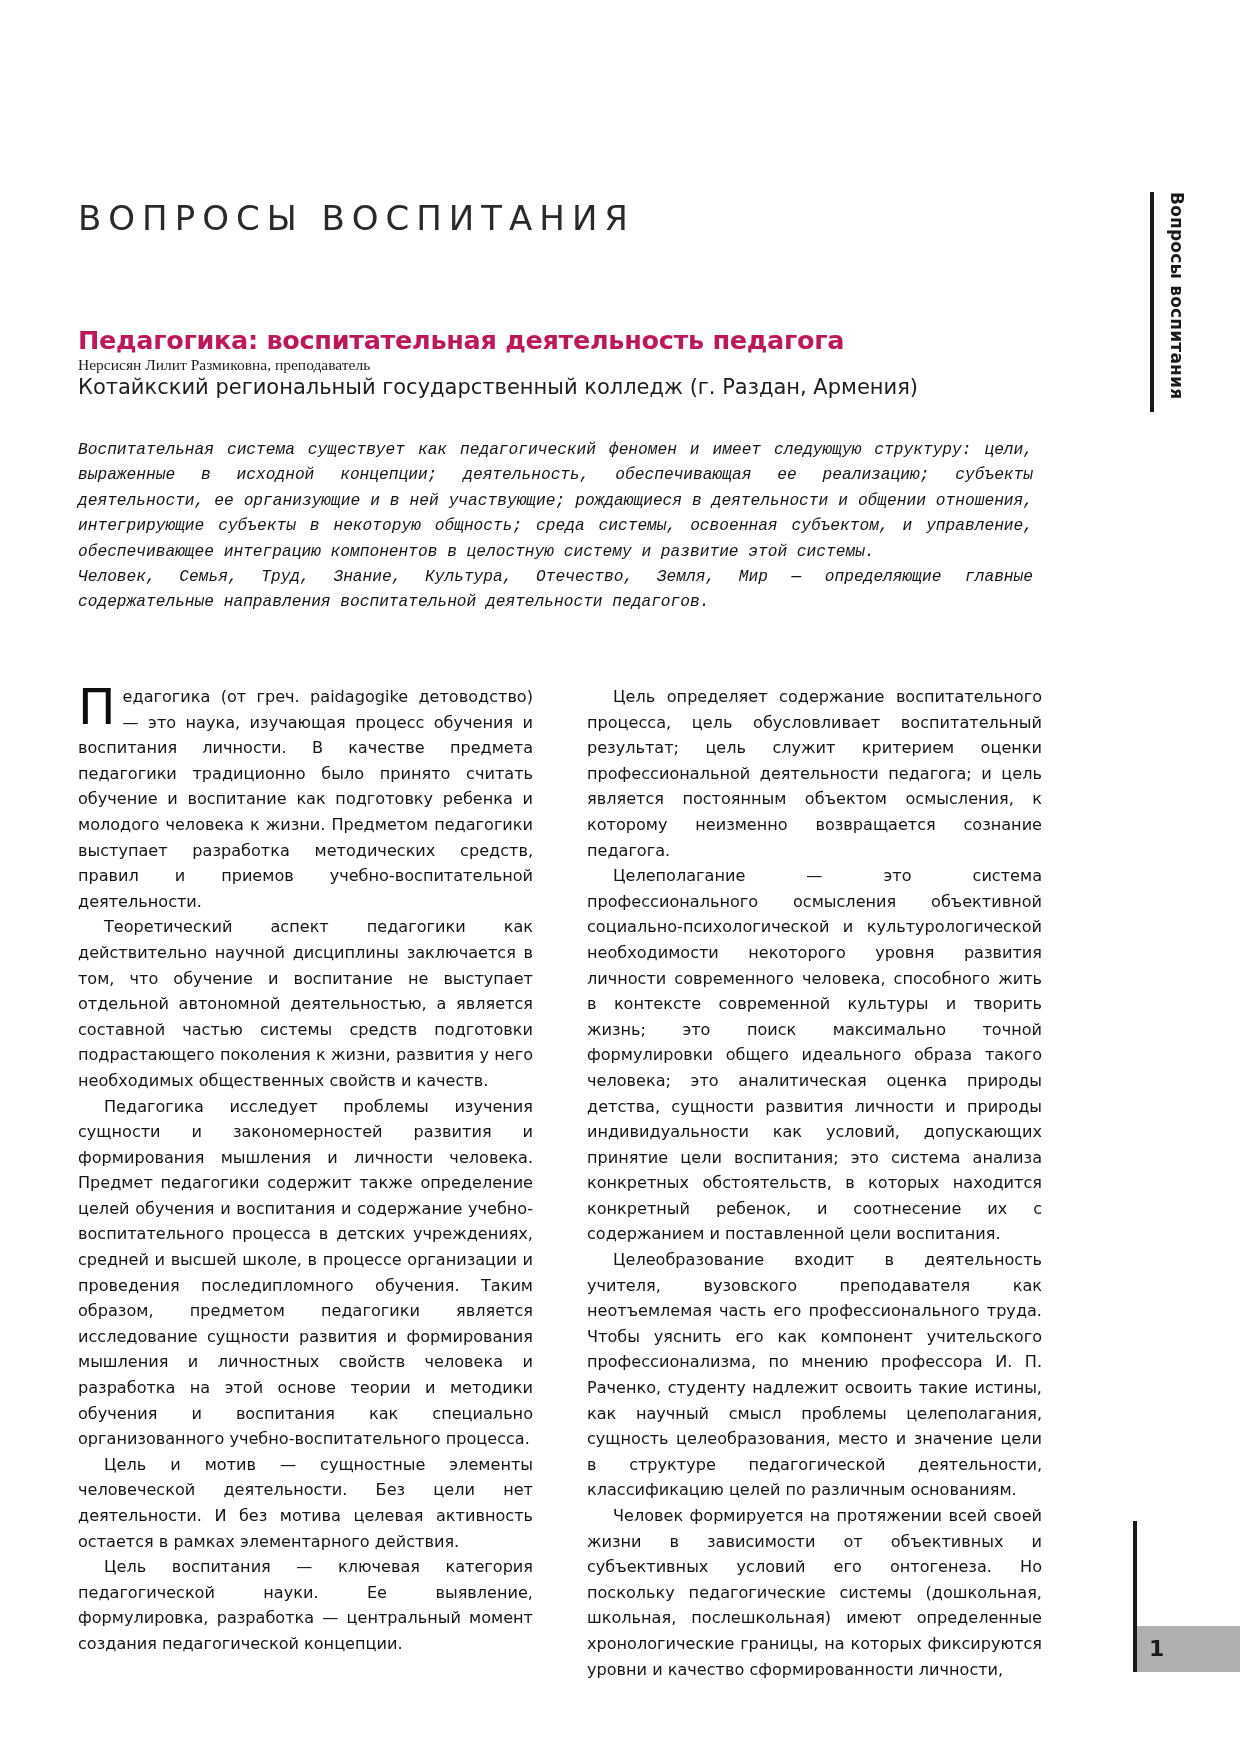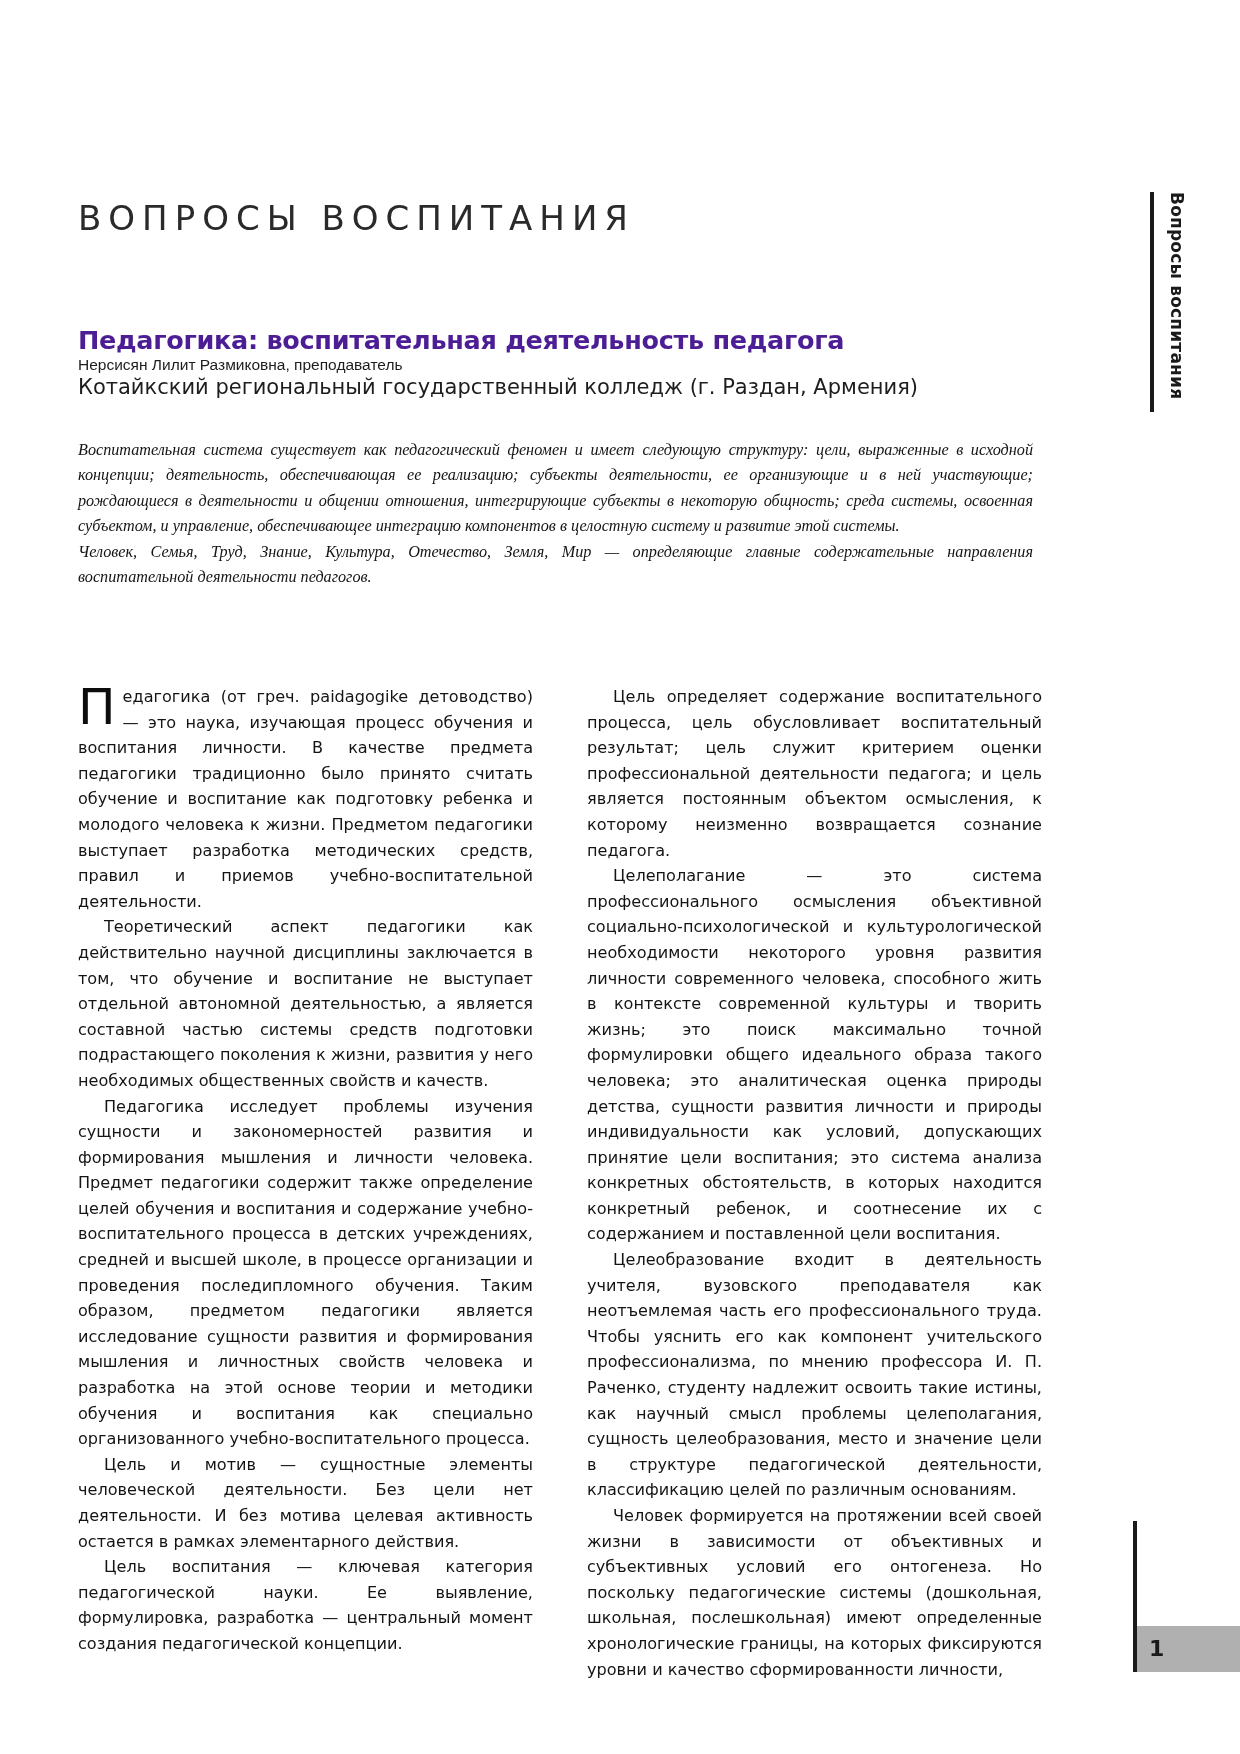--- a/index.html
+++ b/index.html
@@ -99,30 +99,30 @@
 
   .article-title {
     position: absolute;
     left: 78px;
     top: 307px;
     width: 880px;
     font-family: "DejaVu Sans", sans-serif;
     font-size: 25.5px;
     font-weight: 700;
     letter-spacing: -0.3px;
-    color: #4c1d95;
+    color: #be185d;
     line-height: 32px;
   }
 
   .author {
     position: absolute;
     left: 78px;
     top: 353px;
     width: 900px;
-    font-family: Liberation Sans, sans-serif;
+    font-family: Liberation Serif, serif;
     font-size: 15.5px;
     font-weight: 400;
     color: #1d1d1d;
     line-height: 23px;
   }
   .affiliation {
     position: absolute;
     left: 78px;
     top: 376px;
     width: 920px;
@@ -135,21 +135,21 @@
 
   
   .abstract {
     position: absolute;
     left: 78px;
     top: 438px;
     width: 955px;
   }
   .abstract p {
     margin: 0;
-    font-family: Liberation Serif, serif;
+    font-family: Liberation Mono, monospace;
     font-style: italic;
     font-size: 16.2px;
     line-height: 25.4px;
     text-align: justify;
     color: #141414;
   }
   .abstract .kw-label {
     font-weight: 700;
     font-style: italic;
   }

